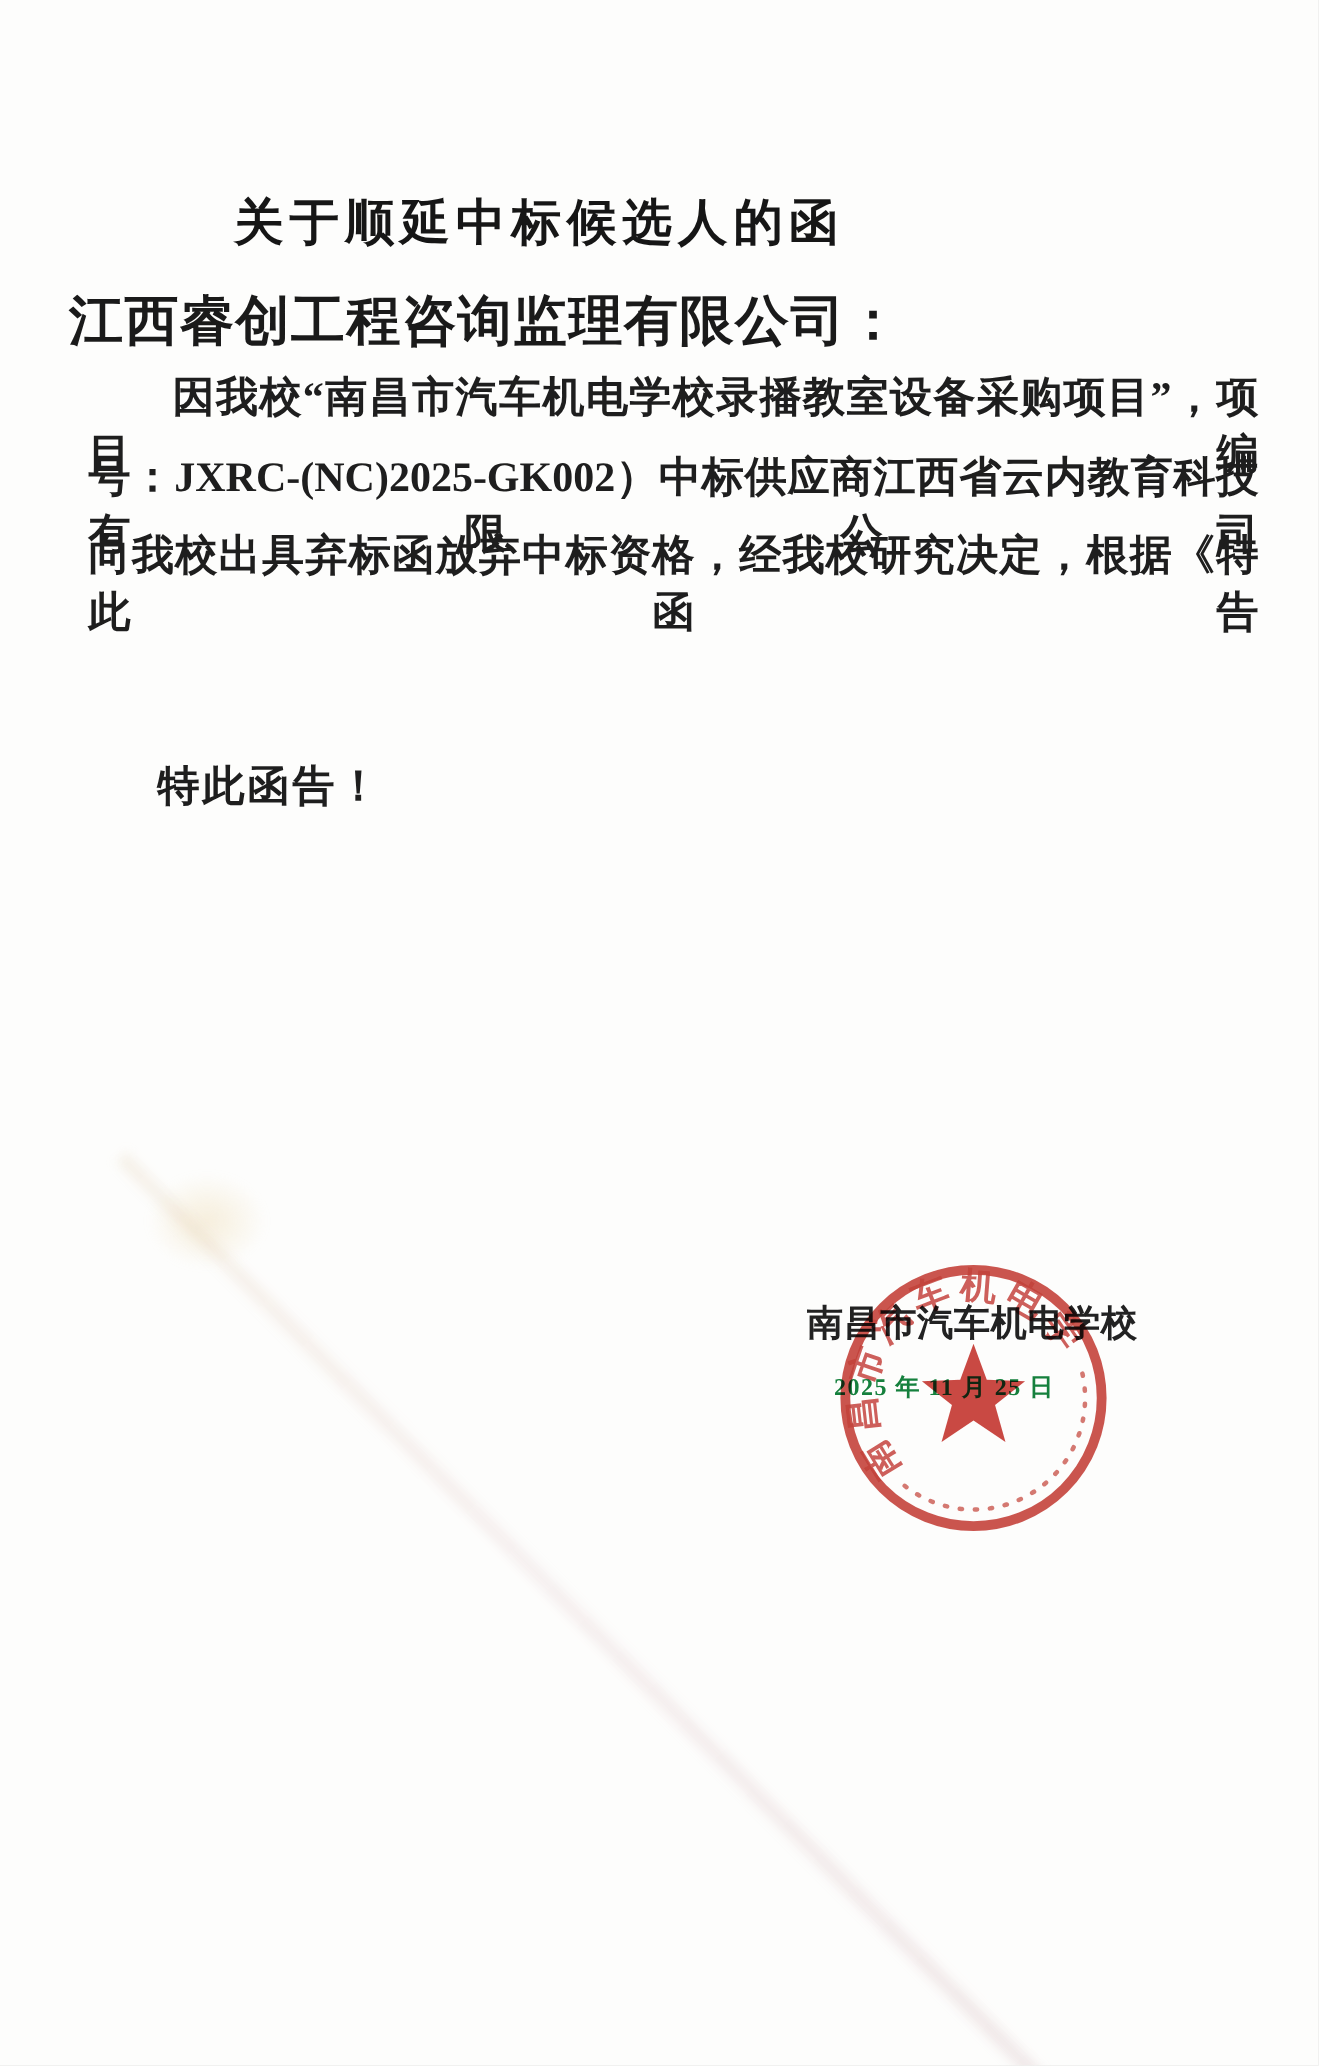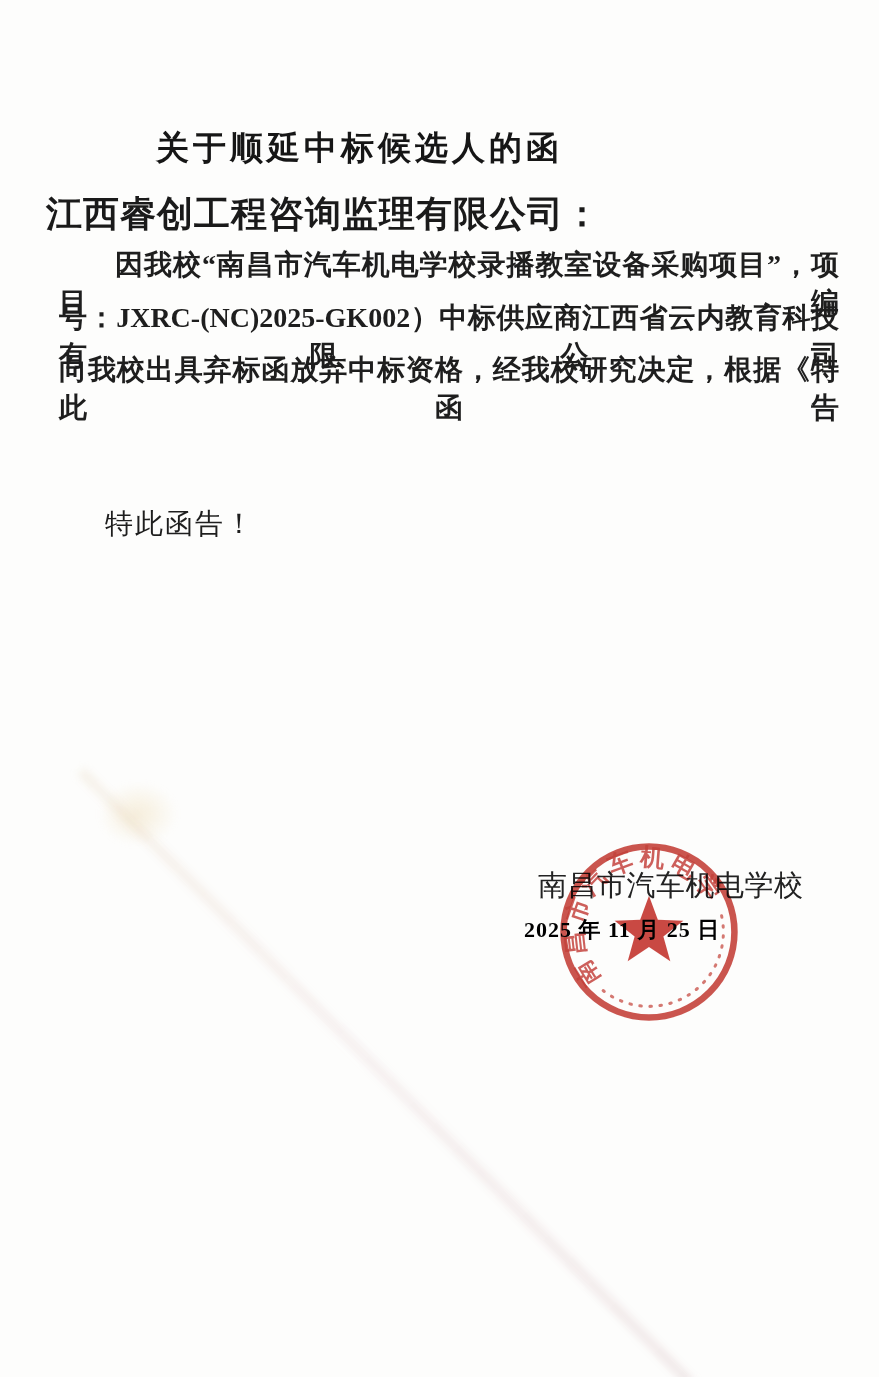--- a/index.html
+++ b/index.html
@@ -48,41 +48,41 @@
     text-align: justify;
     text-align-last: justify;
     margin-left: 12px;
   }
   .indent-first { text-indent: 56px; }
   .closing {
     position: absolute;
     top: 505px;
     left: 105px;
     font-size: 28px;
-    font-weight: 400;
+    font-weight: 700;
     letter-spacing: 2px;
     color: #1e1e1e;
   }
   .signature {
     position: absolute;
     top: 866px;
     left: 538px;
-    font-size: 29px;
-    font-weight: 400;
+    font-size: 24px;
+    font-weight: 700;
     letter-spacing: 0.5px;
     color: #222;
   }
   .sign-date {
     position: absolute;
     top: 915px;
-    left: 524px;
-    font-size: 22px;
+    left: 556px;
+    font-size: 16px;
     font-weight: 600;
     letter-spacing: 1px;
-    color: #000000;
+    color: #15803d;
   }
   .stamp {
     position: absolute;
     top: 836px;
     left: 553px;
     width: 192px;
     height: 192px;
     mix-blend-mode: multiply;
     opacity: 0.92;
   }

